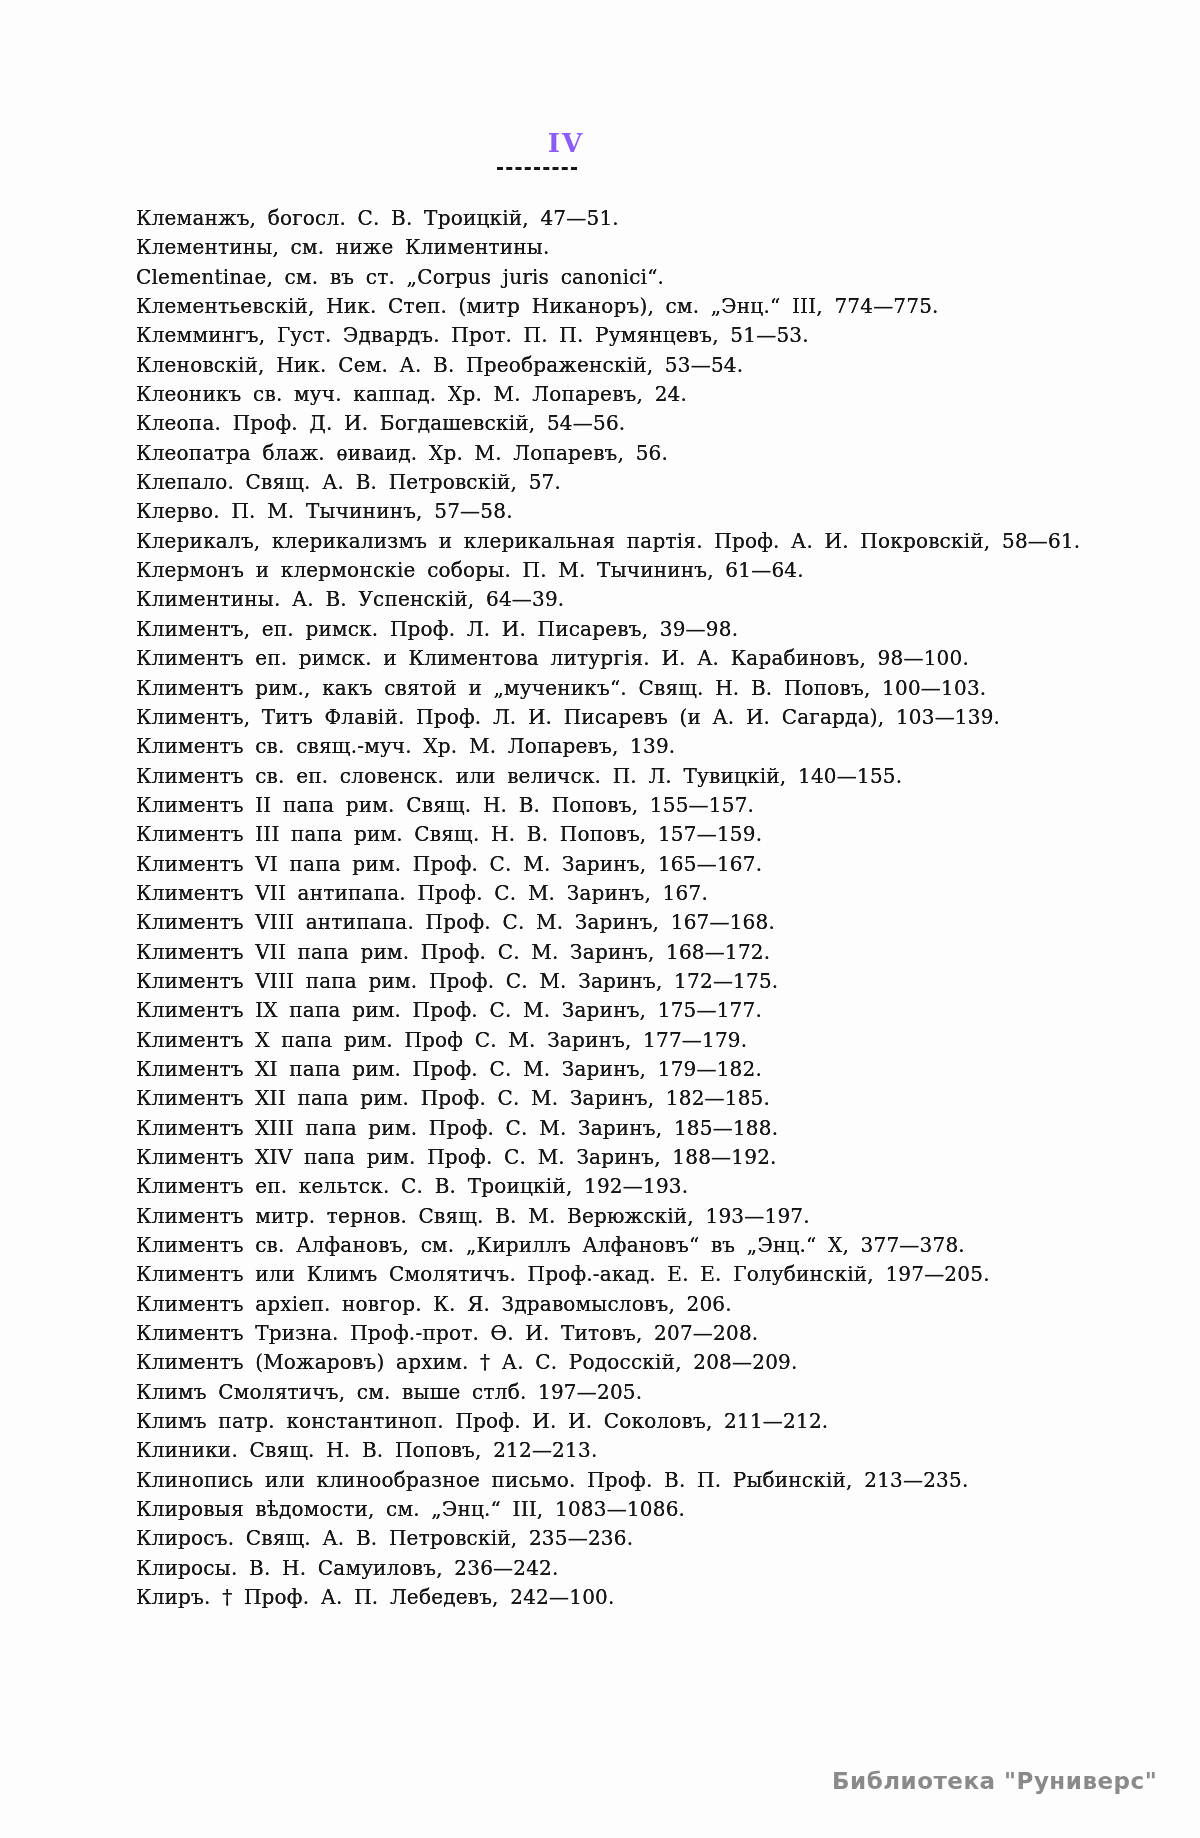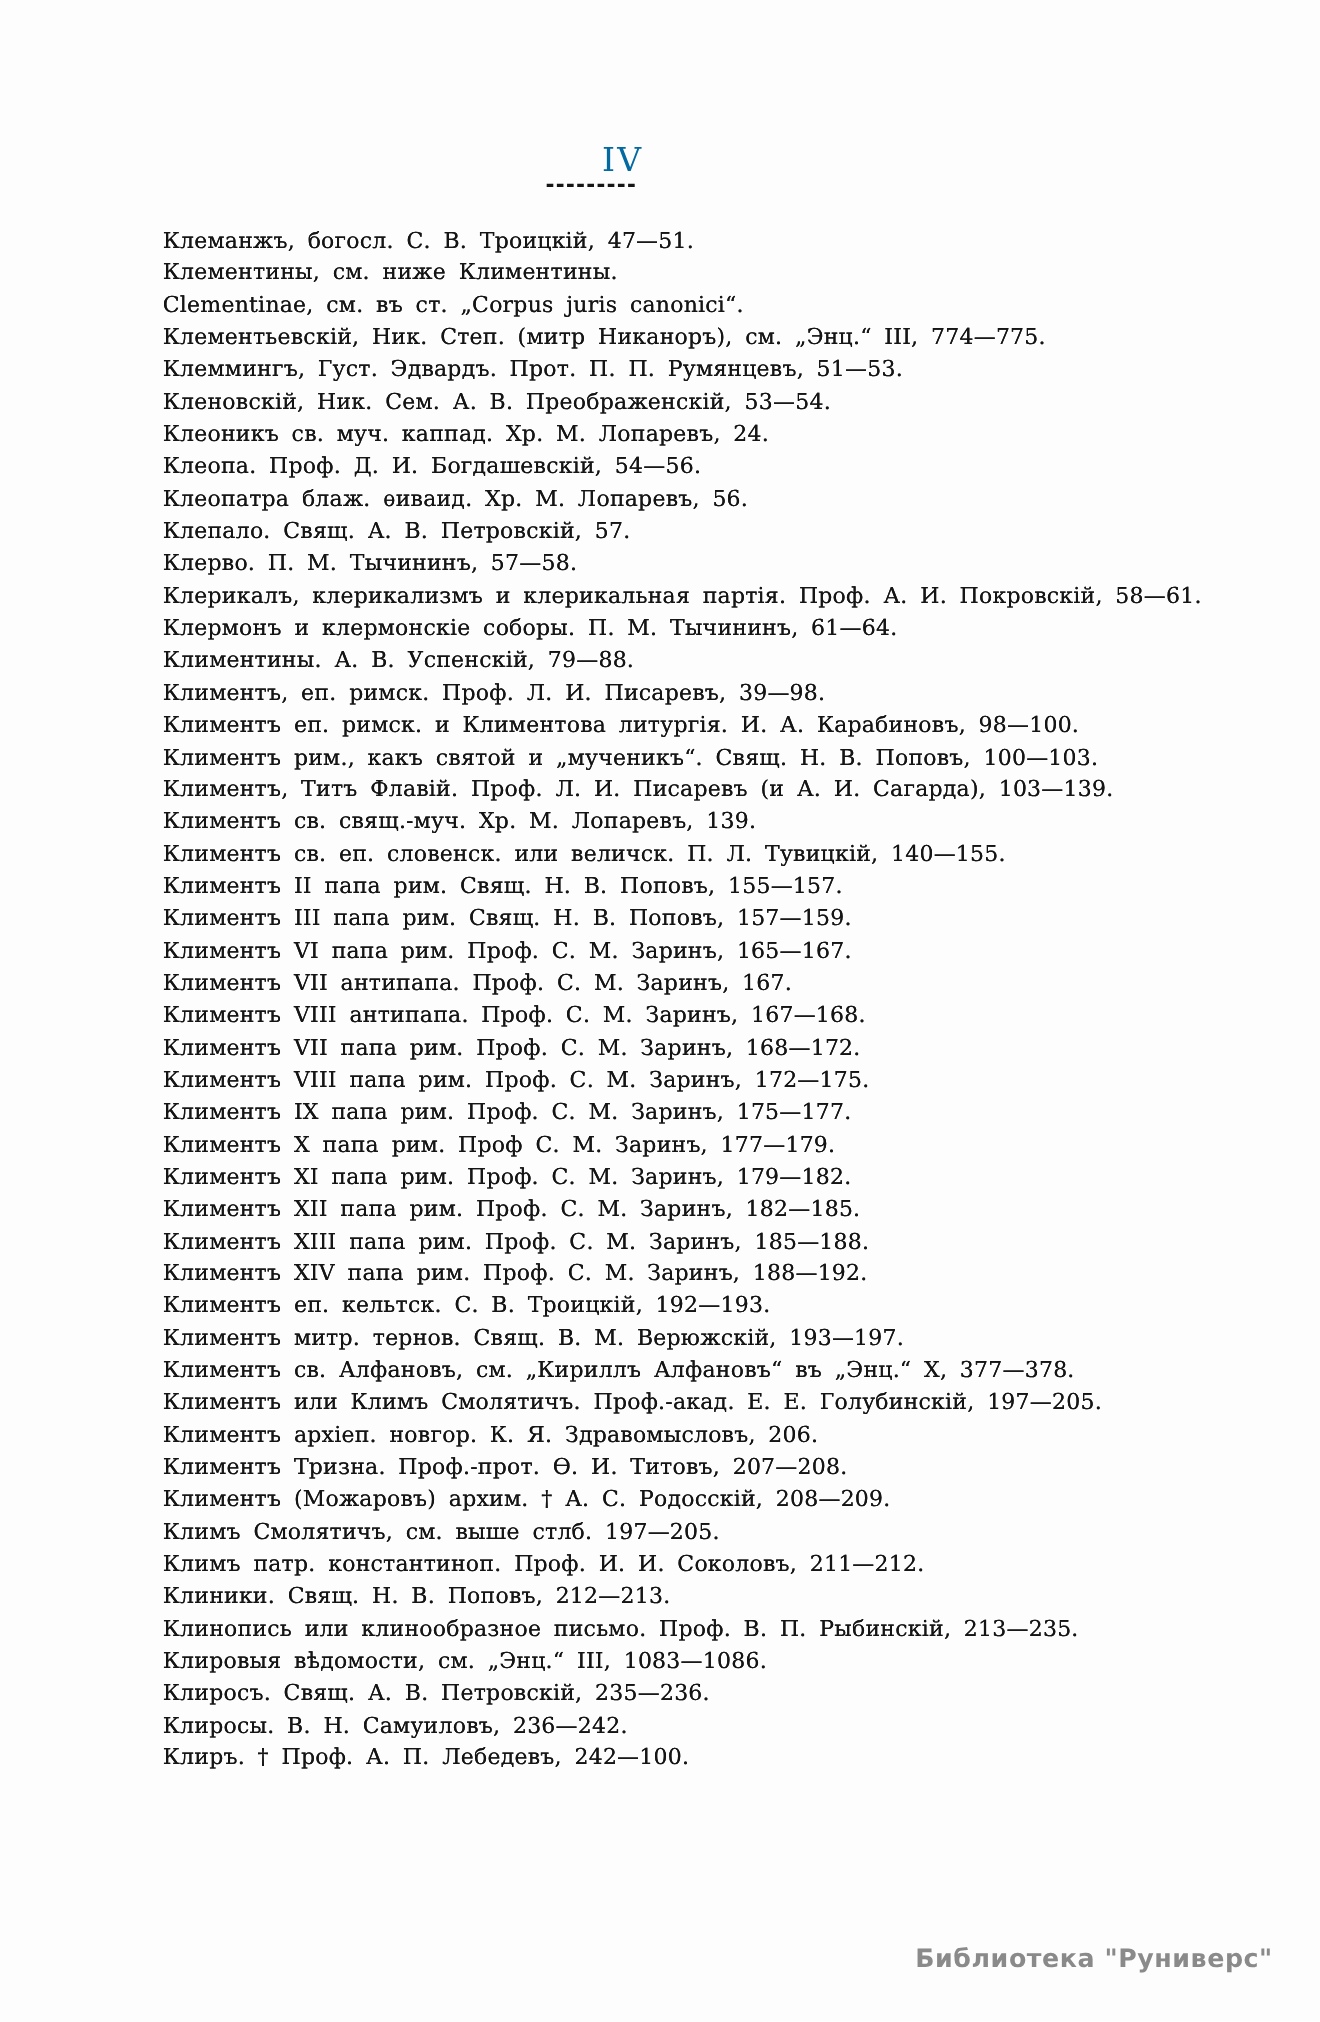--- a/index.html
+++ b/index.html
@@ -15,37 +15,37 @@
     overflow: hidden;
     font-family: "DejaVu Serif", "Liberation Serif", serif;
     color: #151515;
   }
   .page-header {
     position: absolute;
     top: 128px;
     left: 0;
     width: 1132px;
     text-align: center;
-    font-size: 30px;
-    font-weight: normal;
+    font-size: 26px;
+    font-weight: bold;
     letter-spacing: 2px;
-    color: #0369a1;
+    color: #8b5cf6;
   }
   .header-rule {
     position: absolute;
     top: 167px;
     left: 497px;
     width: 80px;
     height: 0;
     border-top: 3px dashed #161616;
   }
   .entries {
     position: absolute;
     top: 204px;
-    left: 148px;
+    left: 136px;
     width: 790px;
   }
   .entry-line {
     height: 29.35px;
     line-height: 29.35px;
     font-size: 20px;
     white-space: nowrap;
     word-spacing: 5px;
     letter-spacing: 0.2px;
     
@@ -78,21 +78,21 @@
       <div class="entry-line">Клементьевскій, Ник. Степ. (митр Никаноръ), см. „Энц.“ III, 774—775.</div>
       <div class="entry-line">Клеммингъ, Густ. Эдвардъ. Прот. П. П. Румянцевъ, 51—53.</div>
       <div class="entry-line">Кленовскій, Ник. Сем. А. В. Преображенскій, 53—54.</div>
       <div class="entry-line">Клеоникъ св. муч. каппад. Хр. М. Лопаревъ, 24.</div>
       <div class="entry-line">Клеопа. Проф. Д. И. Богдашевскій, 54—56.</div>
       <div class="entry-line">Клеопатра блаж. ѳиваид. Хр. М. Лопаревъ, 56.</div>
       <div class="entry-line">Клепало. Свящ. А. В. Петровскій, 57.</div>
       <div class="entry-line">Клерво. П. М. Тычининъ, 57—58.</div>
       <div class="entry-line">Клерикалъ, клерикализмъ и клерикальная партія. Проф. А. И. Покровскій, 58—61.</div>
       <div class="entry-line">Клермонъ и клермонскіе соборы. П. М. Тычининъ, 61—64.</div>
-      <div class="entry-line">Климентины. А. В. Успенскій, 79—88.</div>
+      <div class="entry-line">Климентины. А. В. Успенскій, 64—39.</div>
       <div class="entry-line">Климентъ, еп. римск. Проф. Л. И. Писаревъ, 39—98.</div>
       <div class="entry-line">Климентъ еп. римск. и Климентова литургія. И. А. Карабиновъ, 98—100.</div>
       <div class="entry-line">Климентъ рим., какъ святой и „мученикъ“. Свящ. Н. В. Поповъ, 100—103.</div>
       <div class="entry-line">Климентъ, Титъ Флавій. Проф. Л. И. Писаревъ (и А. И. Сагарда), 103—139.</div>
       <div class="entry-line">Климентъ св. свящ.-муч. Хр. М. Лопаревъ, 139.</div>
       <div class="entry-line">Климентъ св. еп. словенск. или величск. П. Л. Тувицкій, 140—155.</div>
       <div class="entry-line">Климентъ II папа рим. Свящ. Н. В. Поповъ, 155—157.</div>
       <div class="entry-line">Климентъ III папа рим. Свящ. Н. В. Поповъ, 157—159.</div>
       <div class="entry-line">Климентъ VI папа рим. Проф. С. М. Заринъ, 165—167.</div>
       <div class="entry-line">Климентъ VII антипапа. Проф. С. М. Заринъ, 167.</div>

